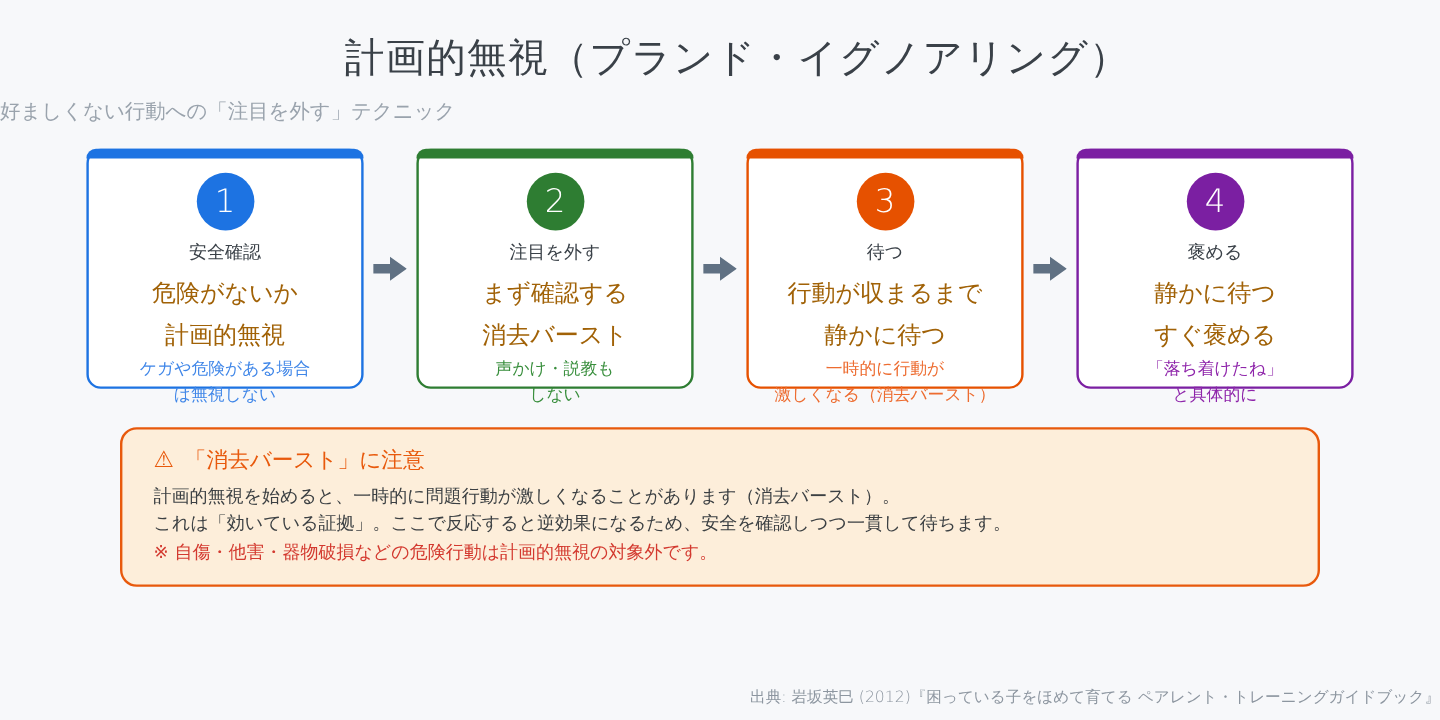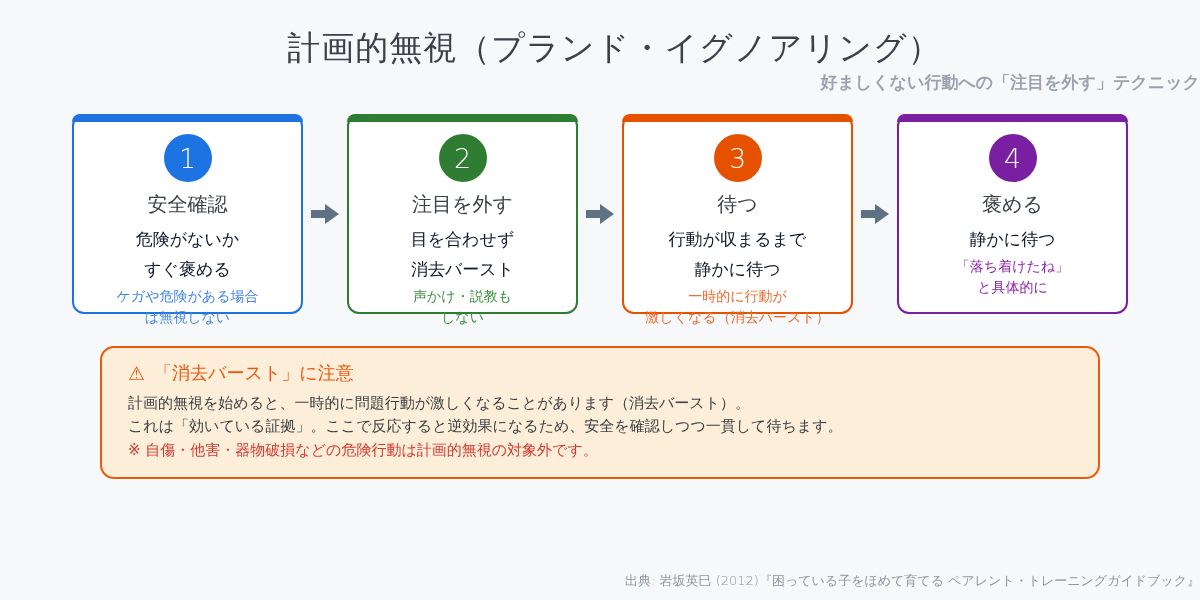--- a/index.html
+++ b/index.html
@@ -13,23 +13,24 @@
   .page-title {
     text-align: center;
     margin-top: 26px;
     font-size: 33px;
     font-weight: 300;
     color: #3a4148;
     letter-spacing: 1px;
     padding-left: 29px;
   }
   .page-subtitle {
-    text-align: right;
+    text-align: left;
+    margin-top: 10px;
     font-size: 17px;
-    font-weight: 700;
+    font-weight: 400;
     color: #9aa3ad;
   }
   .steps-row {
     margin-top: 20px;
     display: flex;
     justify-content: center;
     align-items: flex-start;
   }
   .step-card {
     width: 231px;
@@ -54,29 +55,29 @@
     color: #ffffff;
     font-size: 27px;
     font-weight: 300;
     display: flex;
     align-items: center;
     justify-content: center;
     margin: 12px auto 0;
   }
   .step-title {
     margin-top: 9px;
-    font-size: 20px;
+    font-size: 15px;
     font-weight: 400;
     color: #3a4148;
   }
   .step-desc {
     margin-top: 7px;
-    font-size: 17px;
+    font-size: 20px;
     line-height: 1.75;
-    color: #0f172a;
+    color: #a16207;
     font-weight: 300;
   }
   .step-note {
     margin-top: 1px;
     font-size: 14px;
     line-height: 1.5;
     color: var(--note, #555);
   }
   .arrow-cell {
     width: 44px;
@@ -126,40 +127,40 @@
 <div class="page-subtitle">好ましくない行動への「注目を外す」テクニック</div>
 
 <div class="steps-row">
 
   <div class="step-card" style="--accent: #1d73e2; --note: #3f86e8;">
     <div class="step-topbar"></div>
     <div class="step-badge">1</div>
     <div class="step-title">安全確認</div>
     <div class="step-desc">
       <div>危険がないか</div>
-      <div>すぐ褒める</div>
+      <div>計画的無視</div>
     </div>
     <div class="step-note">
       <div>ケガや危険がある場合</div>
       <div>は無視しない</div>
     </div>
   </div>
 
   <div class="arrow-cell">
     <svg width="28" height="22" viewBox="0 0 28 22">
       <polygon class="arrow-shape" points="0,7 14,7 14,1 28,11 14,21 14,15 0,15" fill="#607183"></polygon>
     </svg>
   </div>
 
   <div class="step-card" style="--accent: #2e7d32; --note: #388e3c;">
     <div class="step-topbar"></div>
     <div class="step-badge">2</div>
     <div class="step-title">注目を外す</div>
     <div class="step-desc">
-      <div>目を合わせず</div>
+      <div>まず確認する</div>
       <div>消去バースト</div>
     </div>
     <div class="step-note">
       <div>声かけ・説教も</div>
       <div>しない</div>
     </div>
   </div>
 
   <div class="arrow-cell">
     <svg width="28" height="22" viewBox="0 0 28 22">
@@ -186,20 +187,21 @@
       <polygon class="arrow-shape" points="0,7 14,7 14,1 28,11 14,21 14,15 0,15" fill="#607183"></polygon>
     </svg>
   </div>
 
   <div class="step-card" style="--accent: #7b1fa2; --note: #8e24aa;">
     <div class="step-topbar"></div>
     <div class="step-badge">4</div>
     <div class="step-title">褒める</div>
     <div class="step-desc">
       <div>静かに待つ</div>
+      <div>すぐ褒める</div>
     </div>
     <div class="step-note">
       <div>「落ち着けたね」</div>
       <div>と具体的に</div>
     </div>
   </div>
 
 </div>
 
 <div class="warning-box" style="border-color: rgb(232, 89, 12); background: rgb(253, 238, 218);">

